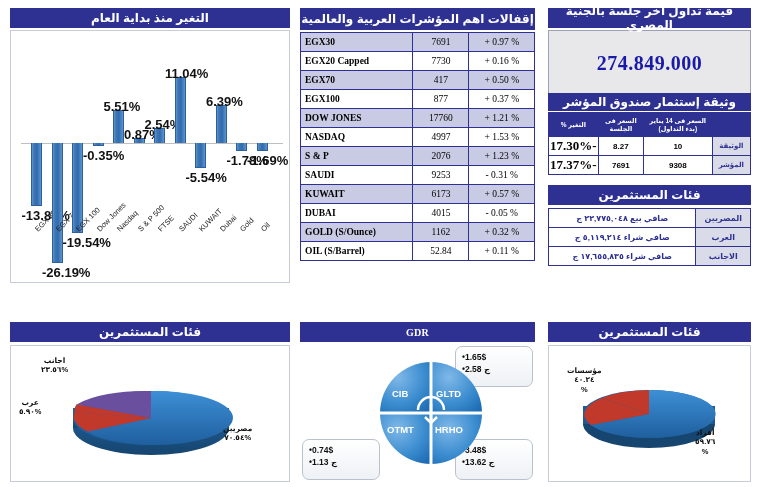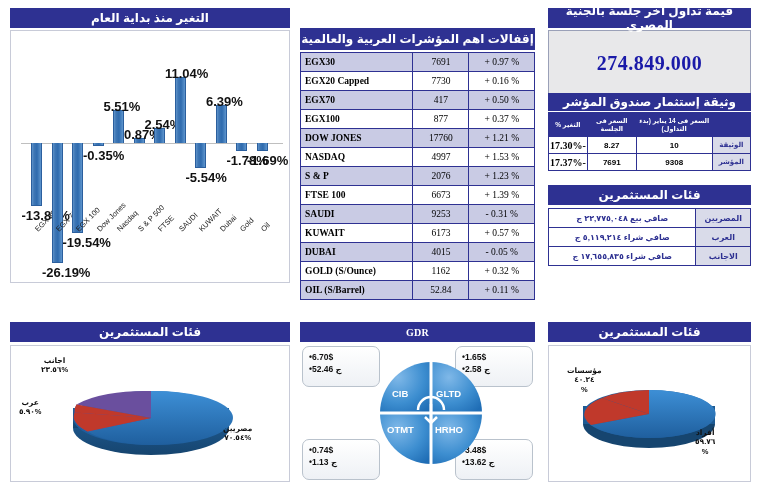--- a/index.html
+++ b/index.html
@@ -53,21 +53,21 @@
   }
   .cat-label {
     position: absolute;
     font-size: 7.5px; color: #222;
     white-space: nowrap;
     transform-origin: left top;
     transform: rotate(-45deg);
   }
 
   
-  #indices-panel { left: 300px; top: 8px; width: 235px; height: 275px; margin-top: 20px; }
+  #indices-panel { left: 300px; top: 8px; width: 235px; height: 275px; }
   #indices-panel .panel-head { height: 22px; }
   #idx-table {
     margin-top: 2px;
     width: 100%;
     border-collapse: collapse;
     border: 1px solid #2e3192;
     font-family: "Liberation Serif", "DejaVu Serif", serif;
   }
   #idx-table td {
     border: 1px solid #2e3192;
@@ -114,21 +114,21 @@
     border: 1px solid #2e3192; vertical-align: middle;
   }
   #etf-table td {
     border: 1px solid #2e3192;
     height: 17px; font-size: 8px; font-weight: bold;
     text-align: center; background: #fff; color: #000;
   }
   #etf-table td.rowlab {
     background: #d9dbe9; color: #2e3192; font-size: 7px; width: 19%;
   }
-  #etf-table td.chg { font-family: "Liberation Serif", serif; font-size: 10px; }
+  #etf-table td.chg { font-family: "Liberation Serif", serif; font-size: 13px; }
 
   
   #nets-panel { left: 548px; top: 185px; width: 203px; height: 92px; }
   #nets-panel .panel-head { height: 20px; }
   #nets-table {
     margin-top: 3px; width: 100%;
     border-collapse: collapse; direction: rtl;
     border: 1px solid #2e3192;
   }
   #nets-table td {
@@ -257,25 +257,20 @@
             <td class="c-name">NASDAQ</td>
             <td class="c-val">4997</td>
             <td class="c-chg">+ 1.53 %</td>
           </tr>
           <tr>
             <td class="c-name">S &amp; P</td>
             <td class="c-val">2076</td>
             <td class="c-chg">+ 1.23 %</td>
           </tr>
           <tr>
-            <td class="c-name">FTSE 100</td>
-            <td class="c-val">6673</td>
-            <td class="c-chg">+ 1.39 %</td>
-          </tr>
-          <tr>
             <td class="c-name">SAUDI</td>
             <td class="c-val">9253</td>
             <td class="c-chg">- 0.31 %</td>
           </tr>
           <tr>
             <td class="c-name">KUWAIT</td>
             <td class="c-val">6173</td>
             <td class="c-chg">+ 0.57 %</td>
           </tr>
           <tr>
@@ -392,24 +387,20 @@
         <span>مصريين</span><br>
         <span>%٧٠.٥٤</span>
       </div>
     </div>
   </div>
 
   <div class="panel" id="gdr-panel">
     <div class="panel-head en">GDR</div>
     <div id="gdr-body">
 
-      <div class="gdr-box" style="left:2px; top:2px;">
-        <span>•6.70$</span>
-        <span>•52.46 ج</span>
-      </div>
       <div class="gdr-box" style="right:2px; top:2px;">
         <span>•1.65$</span>
         <span>•2.58 ج</span>
       </div>
       <div class="gdr-box" style="left:2px; bottom:2px;">
         <span>•0.74$</span>
         <span>•1.13 ج</span>
       </div>
       <div class="gdr-box" style="right:2px; bottom:2px;">
         <span>•3.48$</span>

